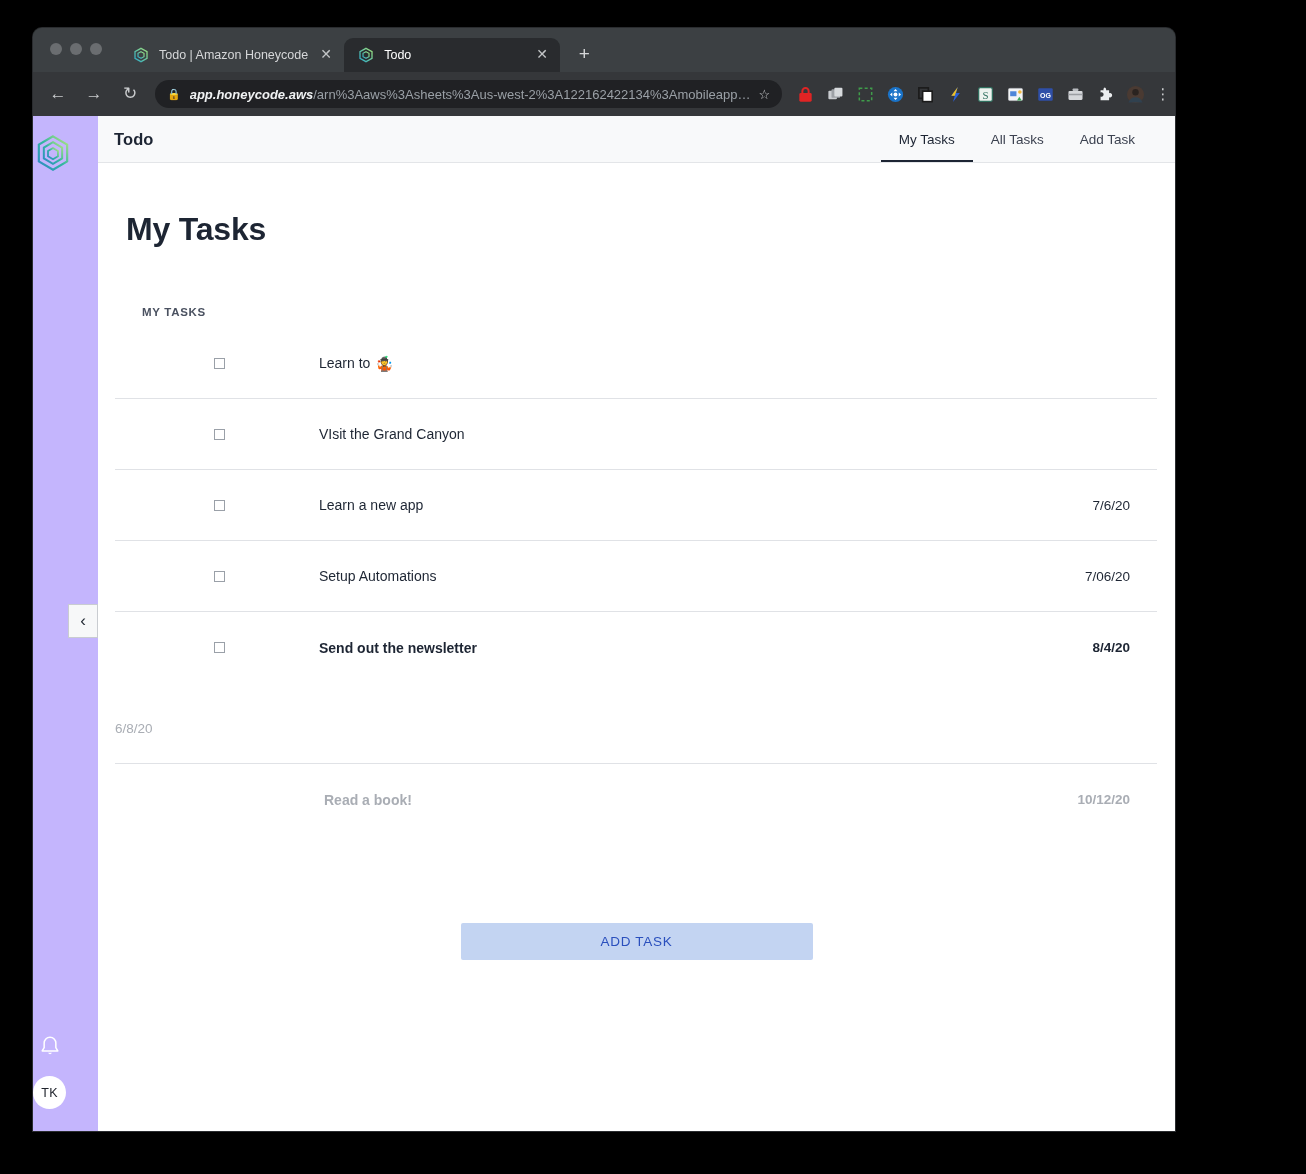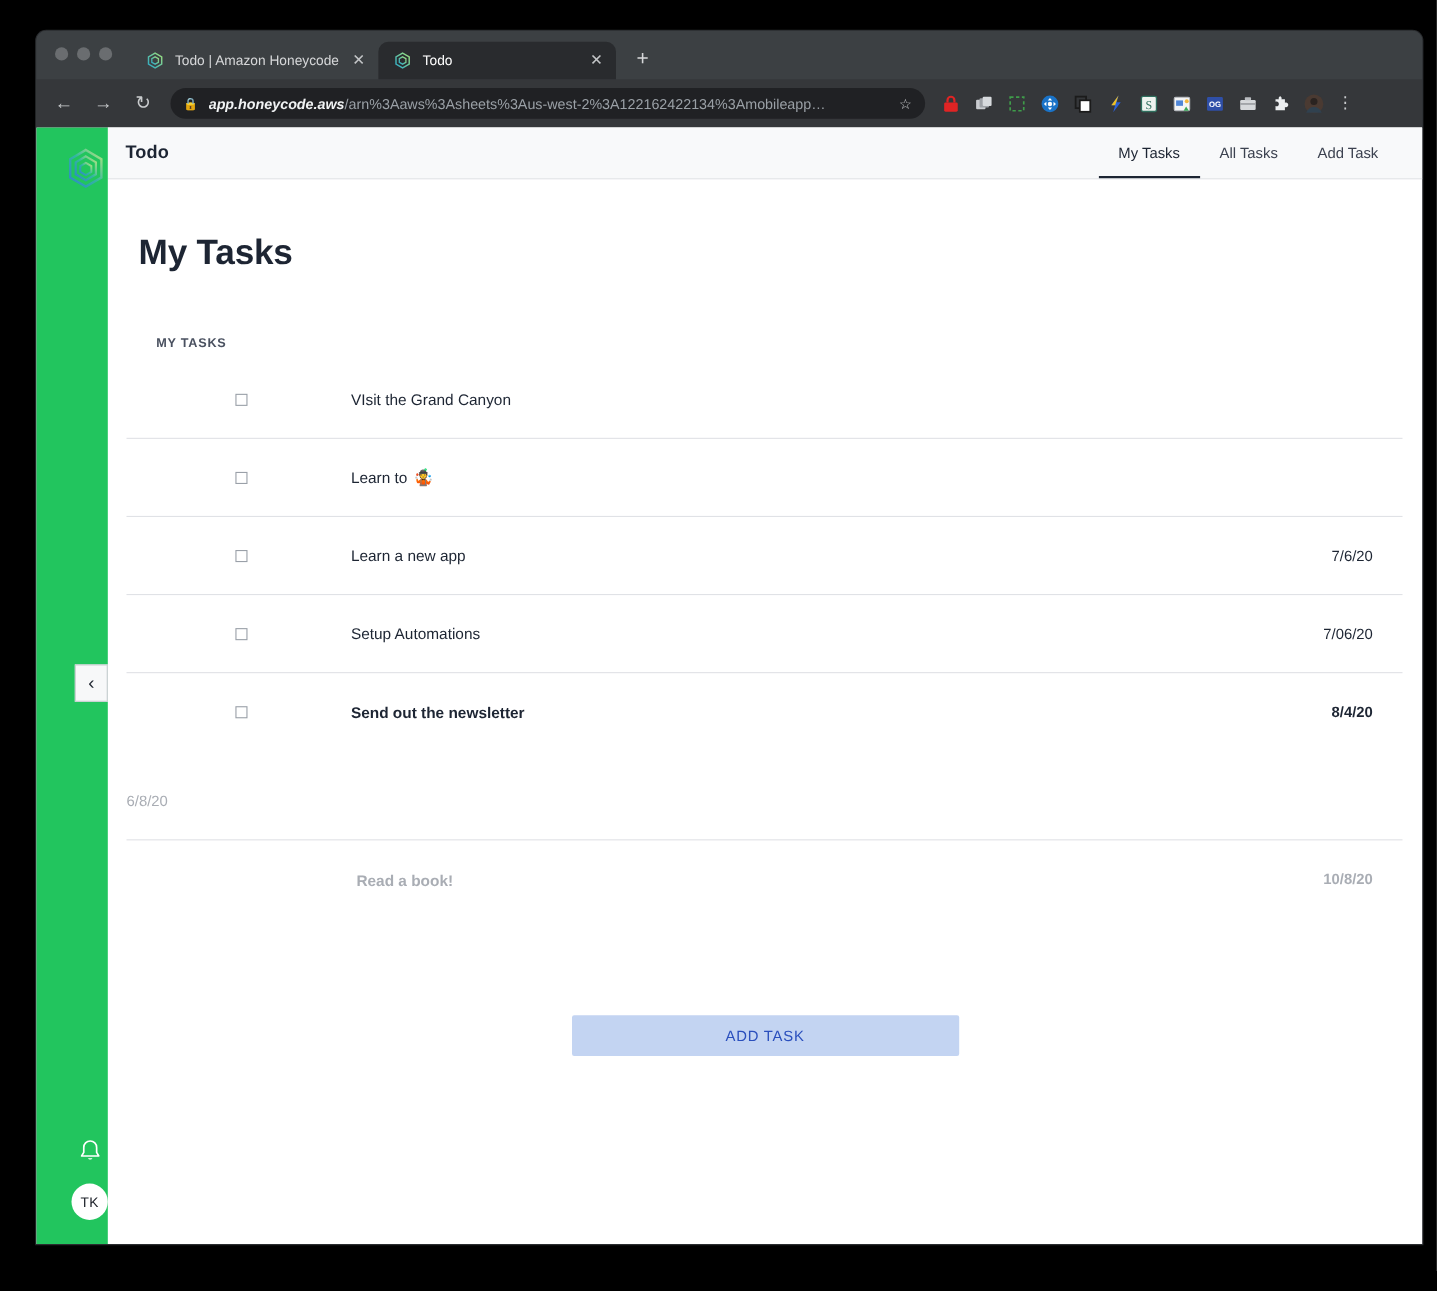--- a/index.html
+++ b/index.html
@@ -7,21 +7,21 @@
     width: 1306px; height: 1174px;
     background: #000;
     font-family: "Liberation Sans", sans-serif;
     overflow: hidden;
   }
 
   
   .browser-window {
     position: absolute;
     left: 33px; top: 28px;
-    width: 1260px; height: 1103px;
+    width: 1142px; height: 1103px;
     background: #3c4043;
     border-radius: 9px 9px 0 0;
     overflow: hidden;
     box-shadow: 0 0 0 1px #2a2c2f;
   }
 
   
   .tab-strip {
     position: relative;
     height: 44px;
@@ -113,25 +113,25 @@
   
   .viewport {
     display: flex;
     height: 1015px;
     background: #ffffff;
   }
 
   
   .app-sidebar {
     width: 65px;
-    background: #22c55e;
+    background: #c4b5fd;
     flex: none;
     position: relative;
     display: flex; flex-direction: column;
-    align-items: flex-end;
+    align-items: flex-start;
   }
   .hc-logo { margin-top: 17px; width: 40px; height: 40px; }
   .sidebar-bottom {
     position: absolute; bottom: 22px;
     display: flex; flex-direction: column; align-items: center; gap: 16px;
   }
   .bell { width: 26px; height: 26px; }
   .avatar {
     width: 33px; height: 33px; border-radius: 50%;
     background: #ffffff; color: #20242c;
@@ -385,29 +385,29 @@
       </div>
 
       <div class="content-scroll">
         <h1 class="page-title">My Tasks</h1>
 
         <div class="section-label">MY TASKS</div>
         <div class="task-list">
           <div class="task-row">
             <div class="task-check"></div>
             <div class="task-name">
-              <span>VIsit the Grand Canyon</span>
+              <span>Learn to</span>
+              <span class="emoji">🤹</span>
             </div>
             <div class="task-date"></div>
           </div>
           <div class="task-row">
             <div class="task-check"></div>
             <div class="task-name">
-              <span>Learn to</span>
-              <span class="emoji">🤹</span>
+              <span>VIsit the Grand Canyon</span>
             </div>
             <div class="task-date"></div>
           </div>
           <div class="task-row">
             <div class="task-check"></div>
             <div class="task-name">
               <span>Learn a new app</span>
             </div>
             <div class="task-date">7/6/20</div>
           </div>
@@ -428,21 +428,21 @@
         </div>
 
         <div class="task-list">
           <div class="task-row done">
             <div class="task-date">6/8/20</div>
           </div>
           <div class="task-row done last">
             <div class="task-name">
               <span>Read a book!</span>
             </div>
-            <div class="task-date">10/8/20</div>
+            <div class="task-date">10/12/20</div>
           </div>
         </div>
 
         <div class="add-task-wrap">
           <button class="add-task-btn">ADD TASK</button>
         </div>
       </div>
     </div>
   </div>
 </div>

